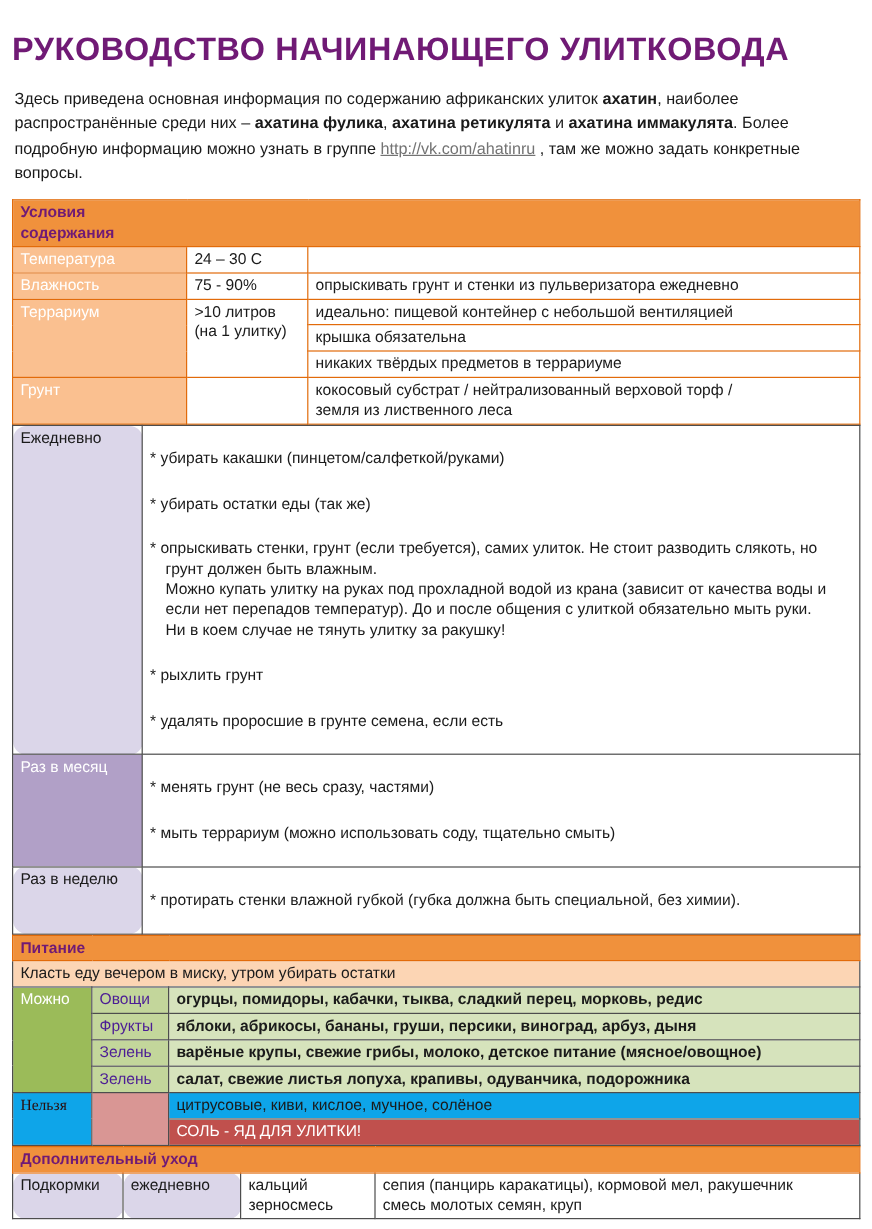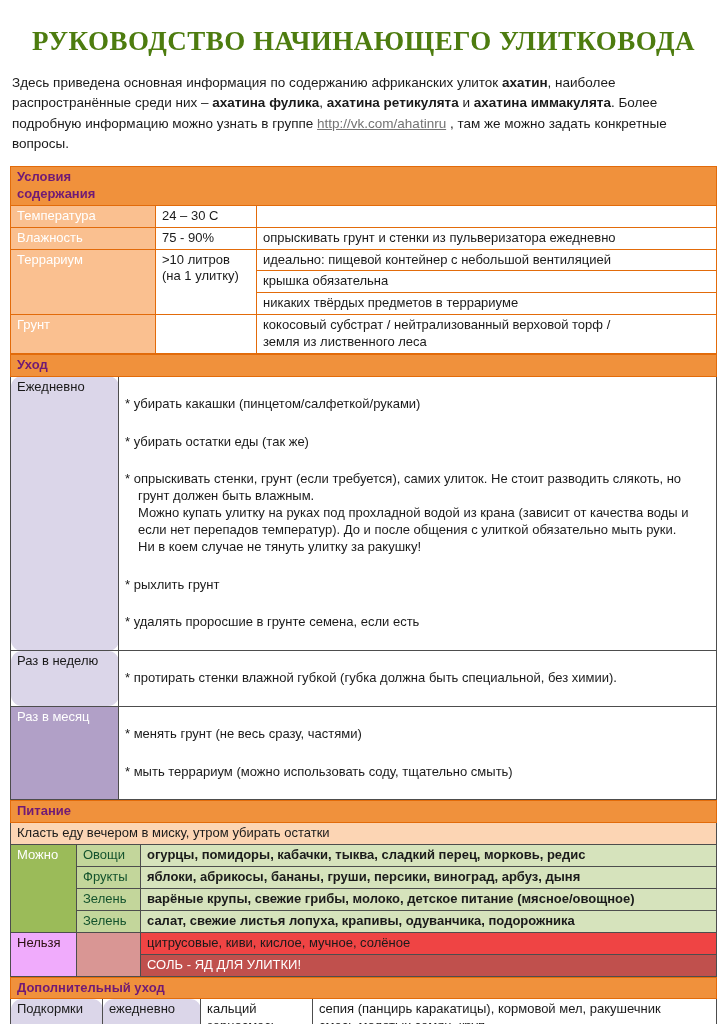--- a/index.html
+++ b/index.html
@@ -1,44 +1,44 @@
 <!DOCTYPE html>
 <html><head>
 <meta charset="utf-8">
 <style>
   html,body{margin:0;padding:0;background:#ffffff;}
   body{font-family:"Liberation Sans",sans-serif;color:#1a1a1a;}
   .page{width:727px;height:1024px;overflow:hidden;box-sizing:border-box;padding:16px 10px 0 10px;background:#fff;}
-  h1{font-family:Liberation Serif, serif;color:#4d7c0f;text-align:center;font-size:27px;font-weight:bold;margin:10px 0 16px 0;letter-spacing:.5px;}
+  h1{font-family:Liberation Sans, sans-serif;color:#701a75;text-align:left;font-size:27px;font-weight:bold;margin:10px 0 16px 0;letter-spacing:.5px;}
   .intro{font-size:13.5px;line-height:1.5;margin:0 2px 12px 2px;}
   .intro b{font-weight:bold;text-align:right;}
   .intro a{color:#737373;text-decoration:underline;cursor:pointer;}
   table{border-collapse:collapse;width:707px;table-layout:fixed;font-size:13px;line-height:1.3;}
   td{padding:2px 6px;vertical-align:top;white-space:pre-line;overflow:hidden;}
   
   .sec-hdr{background:#F0913C;color:#701a75;font-weight:bold;border:1px solid #E26B0A;}
   
   .conditions td{border:1px solid #E26B0A;}
   .conditions .olabel{background:#FAC090;color:#fff;}
   
   .care td,.feeding td,.extra td,.signs td{border:1px solid #4d4d4d;}
   .care .sec-hdr,.feeding .sec-hdr,.extra .sec-hdr,.signs .sec-hdr{border:1px solid #E26B0A;}
   .lav{background:#DBD6E9;border-radius:11px;}
   .pur{background:#B1A0C7;color:#fff;}
   .care-item{margin:0 0 4px 0;padding-left:13px;text-indent:-13px;}
   .care-item:last-child{margin-bottom:0;}
   
   .peach{background:#FCD5B4;}
   .olive{background:#9BBB59;color:#fff;}
-  .lgreen{background:#C3D69B;color:#14532d;}
+  .lgreen{background:#C3D69B;color:#4c1d95;}
   .pgreen{background:#D6E3BC;font-weight:bold;}
-  .red-dark-text{background:#f0abfc;color:#2b0f0f;}
+  .red-dark-text{background:#0ea5e9;color:#2b0f0f;font-family:Liberation Serif, serif;}
   .red-white-text{background:#C0504D;color:#fff;}
   .pinkcell{background:#D99694;}
-  .lpink{background:#ef4444;}
+  .lpink{background:#0ea5e9;}
 </style>
 </head>
 <body>
 
 <div class="page">
 
   <h1>РУКОВОДСТВО НАЧИНАЮЩЕГО УЛИТКОВОДА</h1>
 
   <p class="intro"><span>Здесь приведена основная информация по содержанию африканских улиток </span><b>ахатин</b><span>, наиболее распространённые среди них – </span><b>ахатина фулика</b><span>, </span><b>ахатина ретикулята</b><span> и </span><b>ахатина иммакулята</b><span>. Более подробную информацию можно узнать в группе </span><a>http://vk.com/ahatinru</a><span> , там же можно задать конкретные вопросы.</span></p>
 
@@ -83,46 +83,43 @@
     </tr>
   </tbody>
     </table>
 
   <table class="care">
     <colgroup>
         <col style="width:108px">
         <col>
       </colgroup>
     <tbody>
-        <tr>
-          <td colspan="2" class="sec-hdr">Уход</td>
-        </tr>
     <tr>
       <td class="lav">Ежедневно</td>
       <td>
         <div class="care-item">* убирать какашки (пинцетом/салфеткой/руками)</div>
         <div class="care-item">* убирать остатки еды (так же)</div>
         <div class="care-item">* опрыскивать стенки, грунт (если требуется), самих улиток. Не стоит разводить слякоть, но грунт должен быть влажным.
 Можно купать улитку на руках под прохладной водой из крана (зависит от качества воды и если нет перепадов температур).  До и после общения с улиткой обязательно мыть руки.
 Ни в коем случае не тянуть улитку за ракушку!</div>
         <div class="care-item">* рыхлить грунт</div>
         <div class="care-item">* удалять проросшие в грунте семена, если есть</div>
       </td>
     </tr>
     <tr>
-      <td class="lav">Раз в неделю</td>
-      <td>
-        <div class="care-item">* протирать стенки влажной губкой (губка должна быть специальной, без химии).</div>
-      </td>
-    </tr>
-    <tr>
       <td class="pur">Раз в месяц</td>
       <td>
         <div class="care-item">* менять грунт (не весь сразу, частями)</div>
         <div class="care-item">* мыть террариум (можно использовать соду, тщательно смыть)</div>
+      </td>
+    </tr>
+    <tr>
+      <td class="lav">Раз в неделю</td>
+      <td>
+        <div class="care-item">* протирать стенки влажной губкой (губка должна быть специальной, без химии).</div>
       </td>
     </tr>
   </tbody>
     </table>
 
   <table class="feeding">
     <colgroup>
         <col style="width:66px">
         <col style="width:64px">
         <col>

